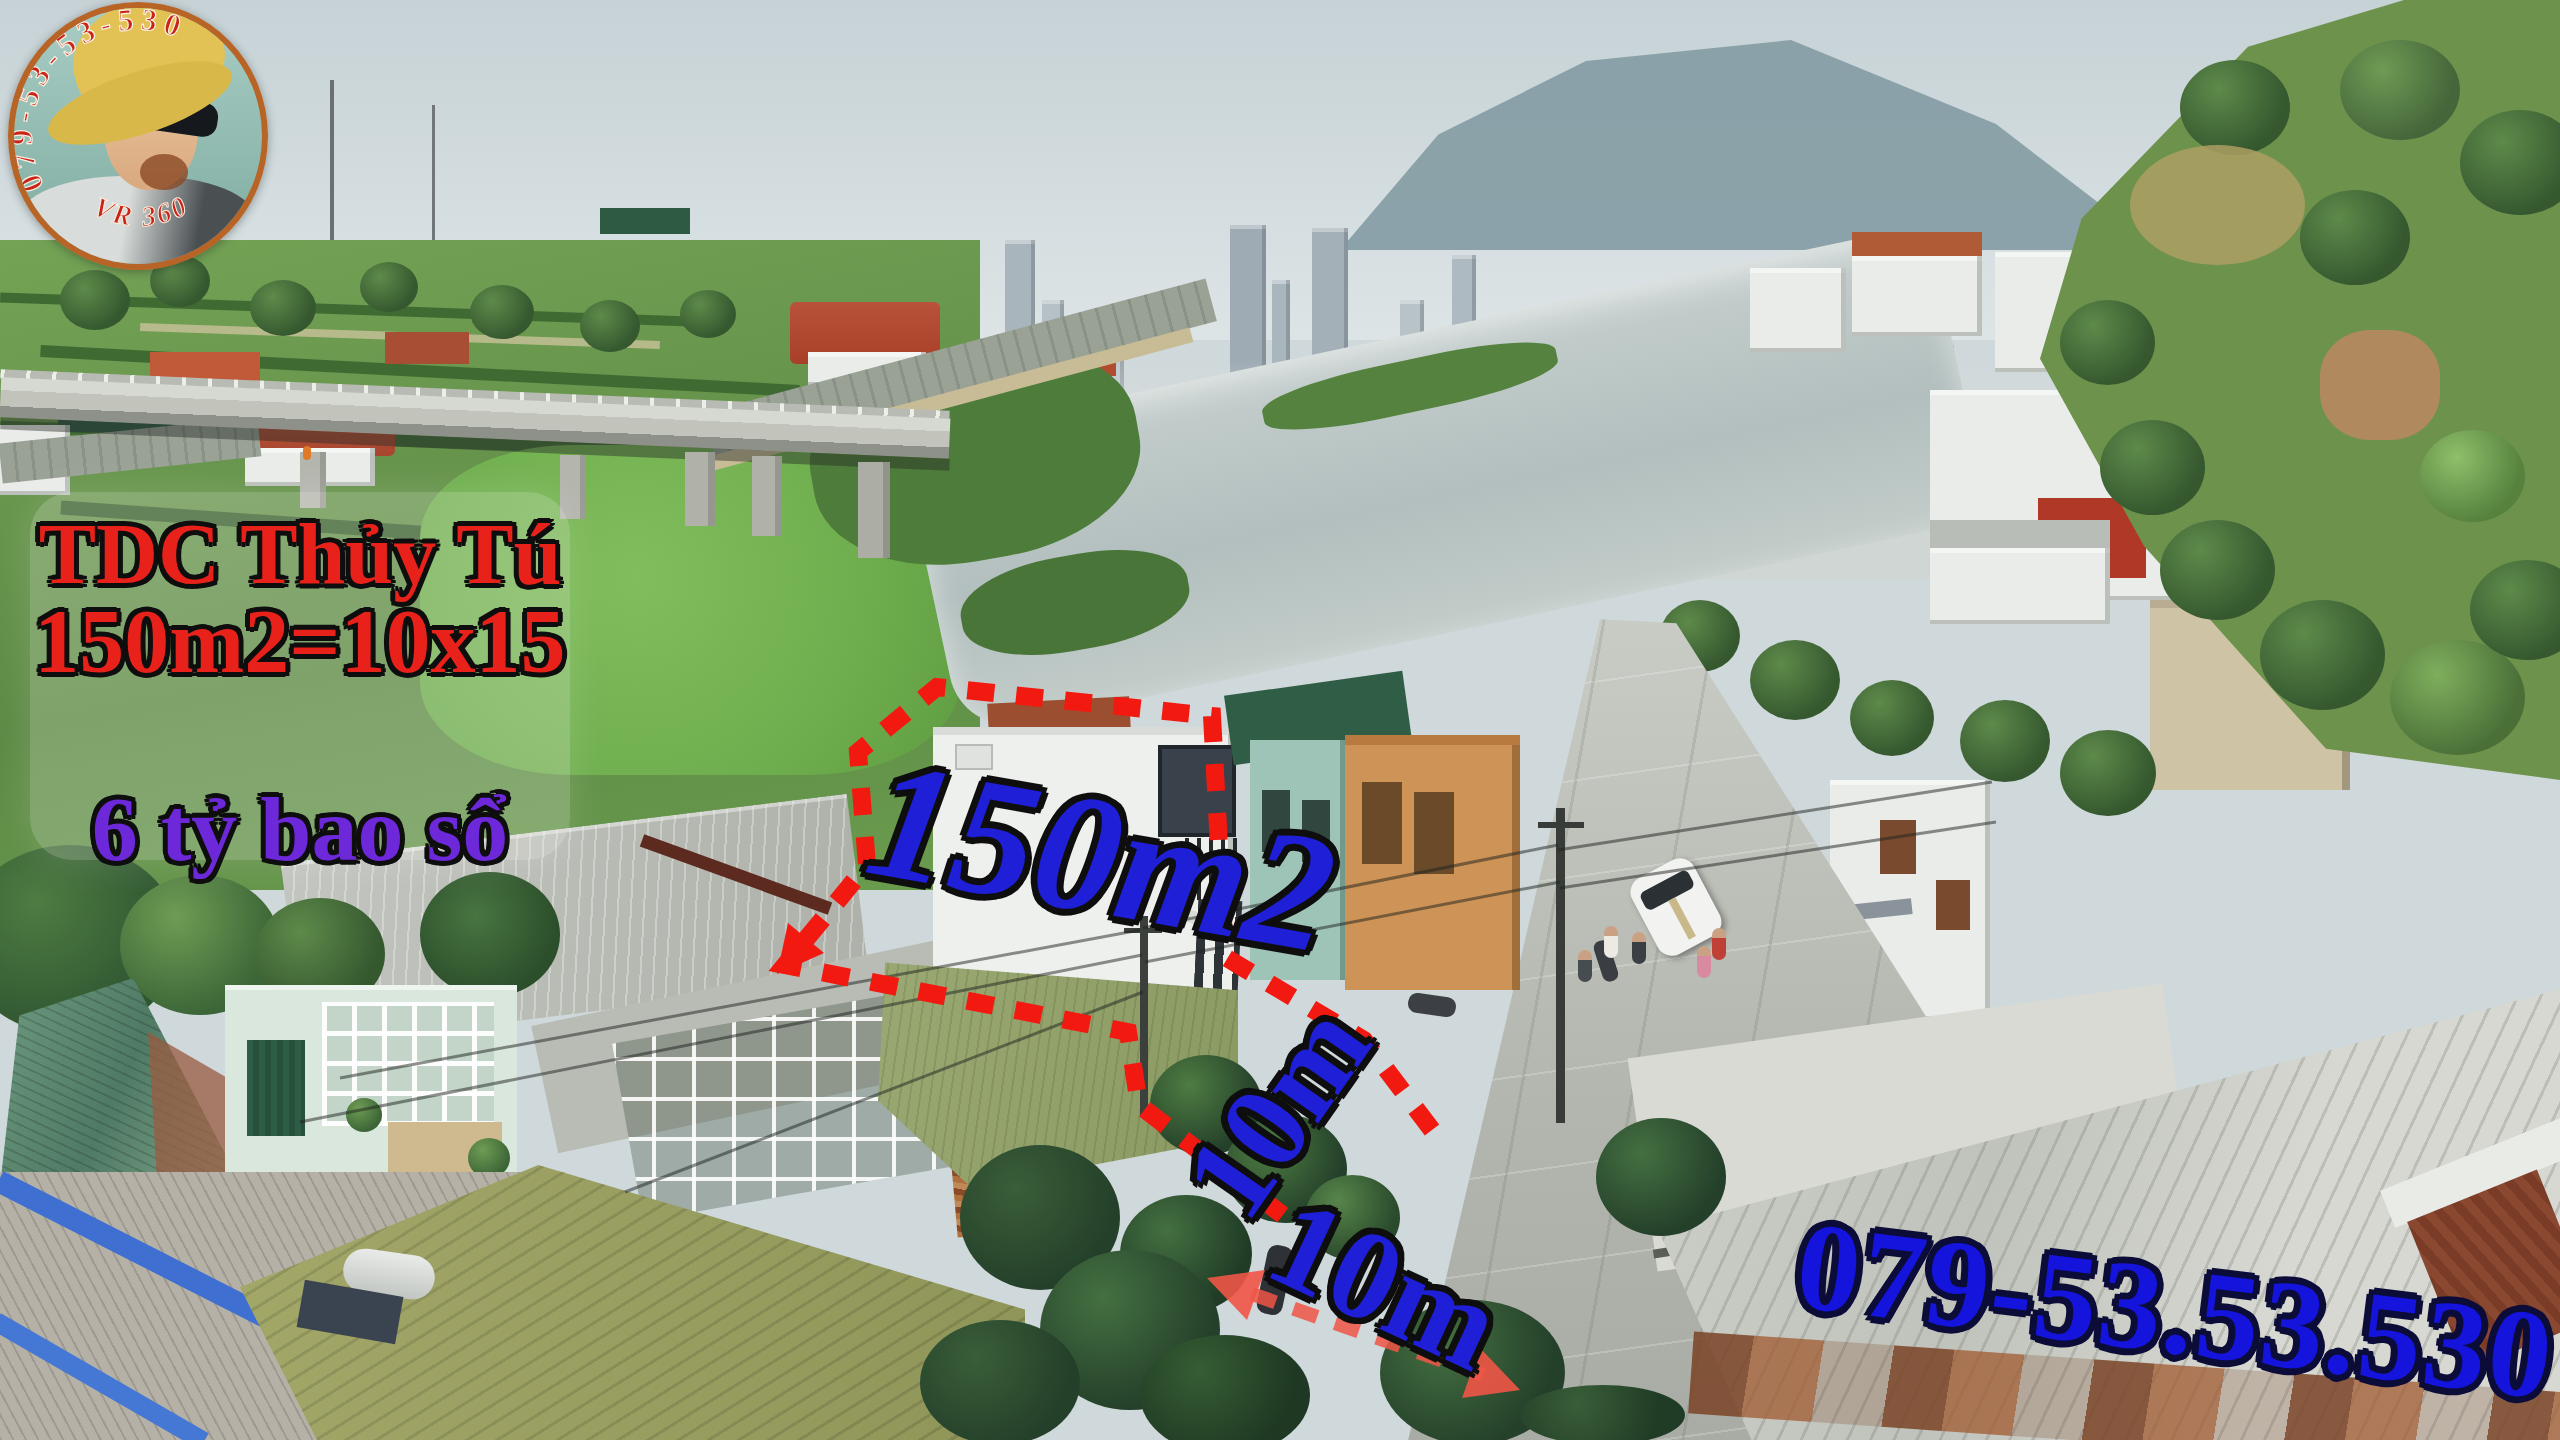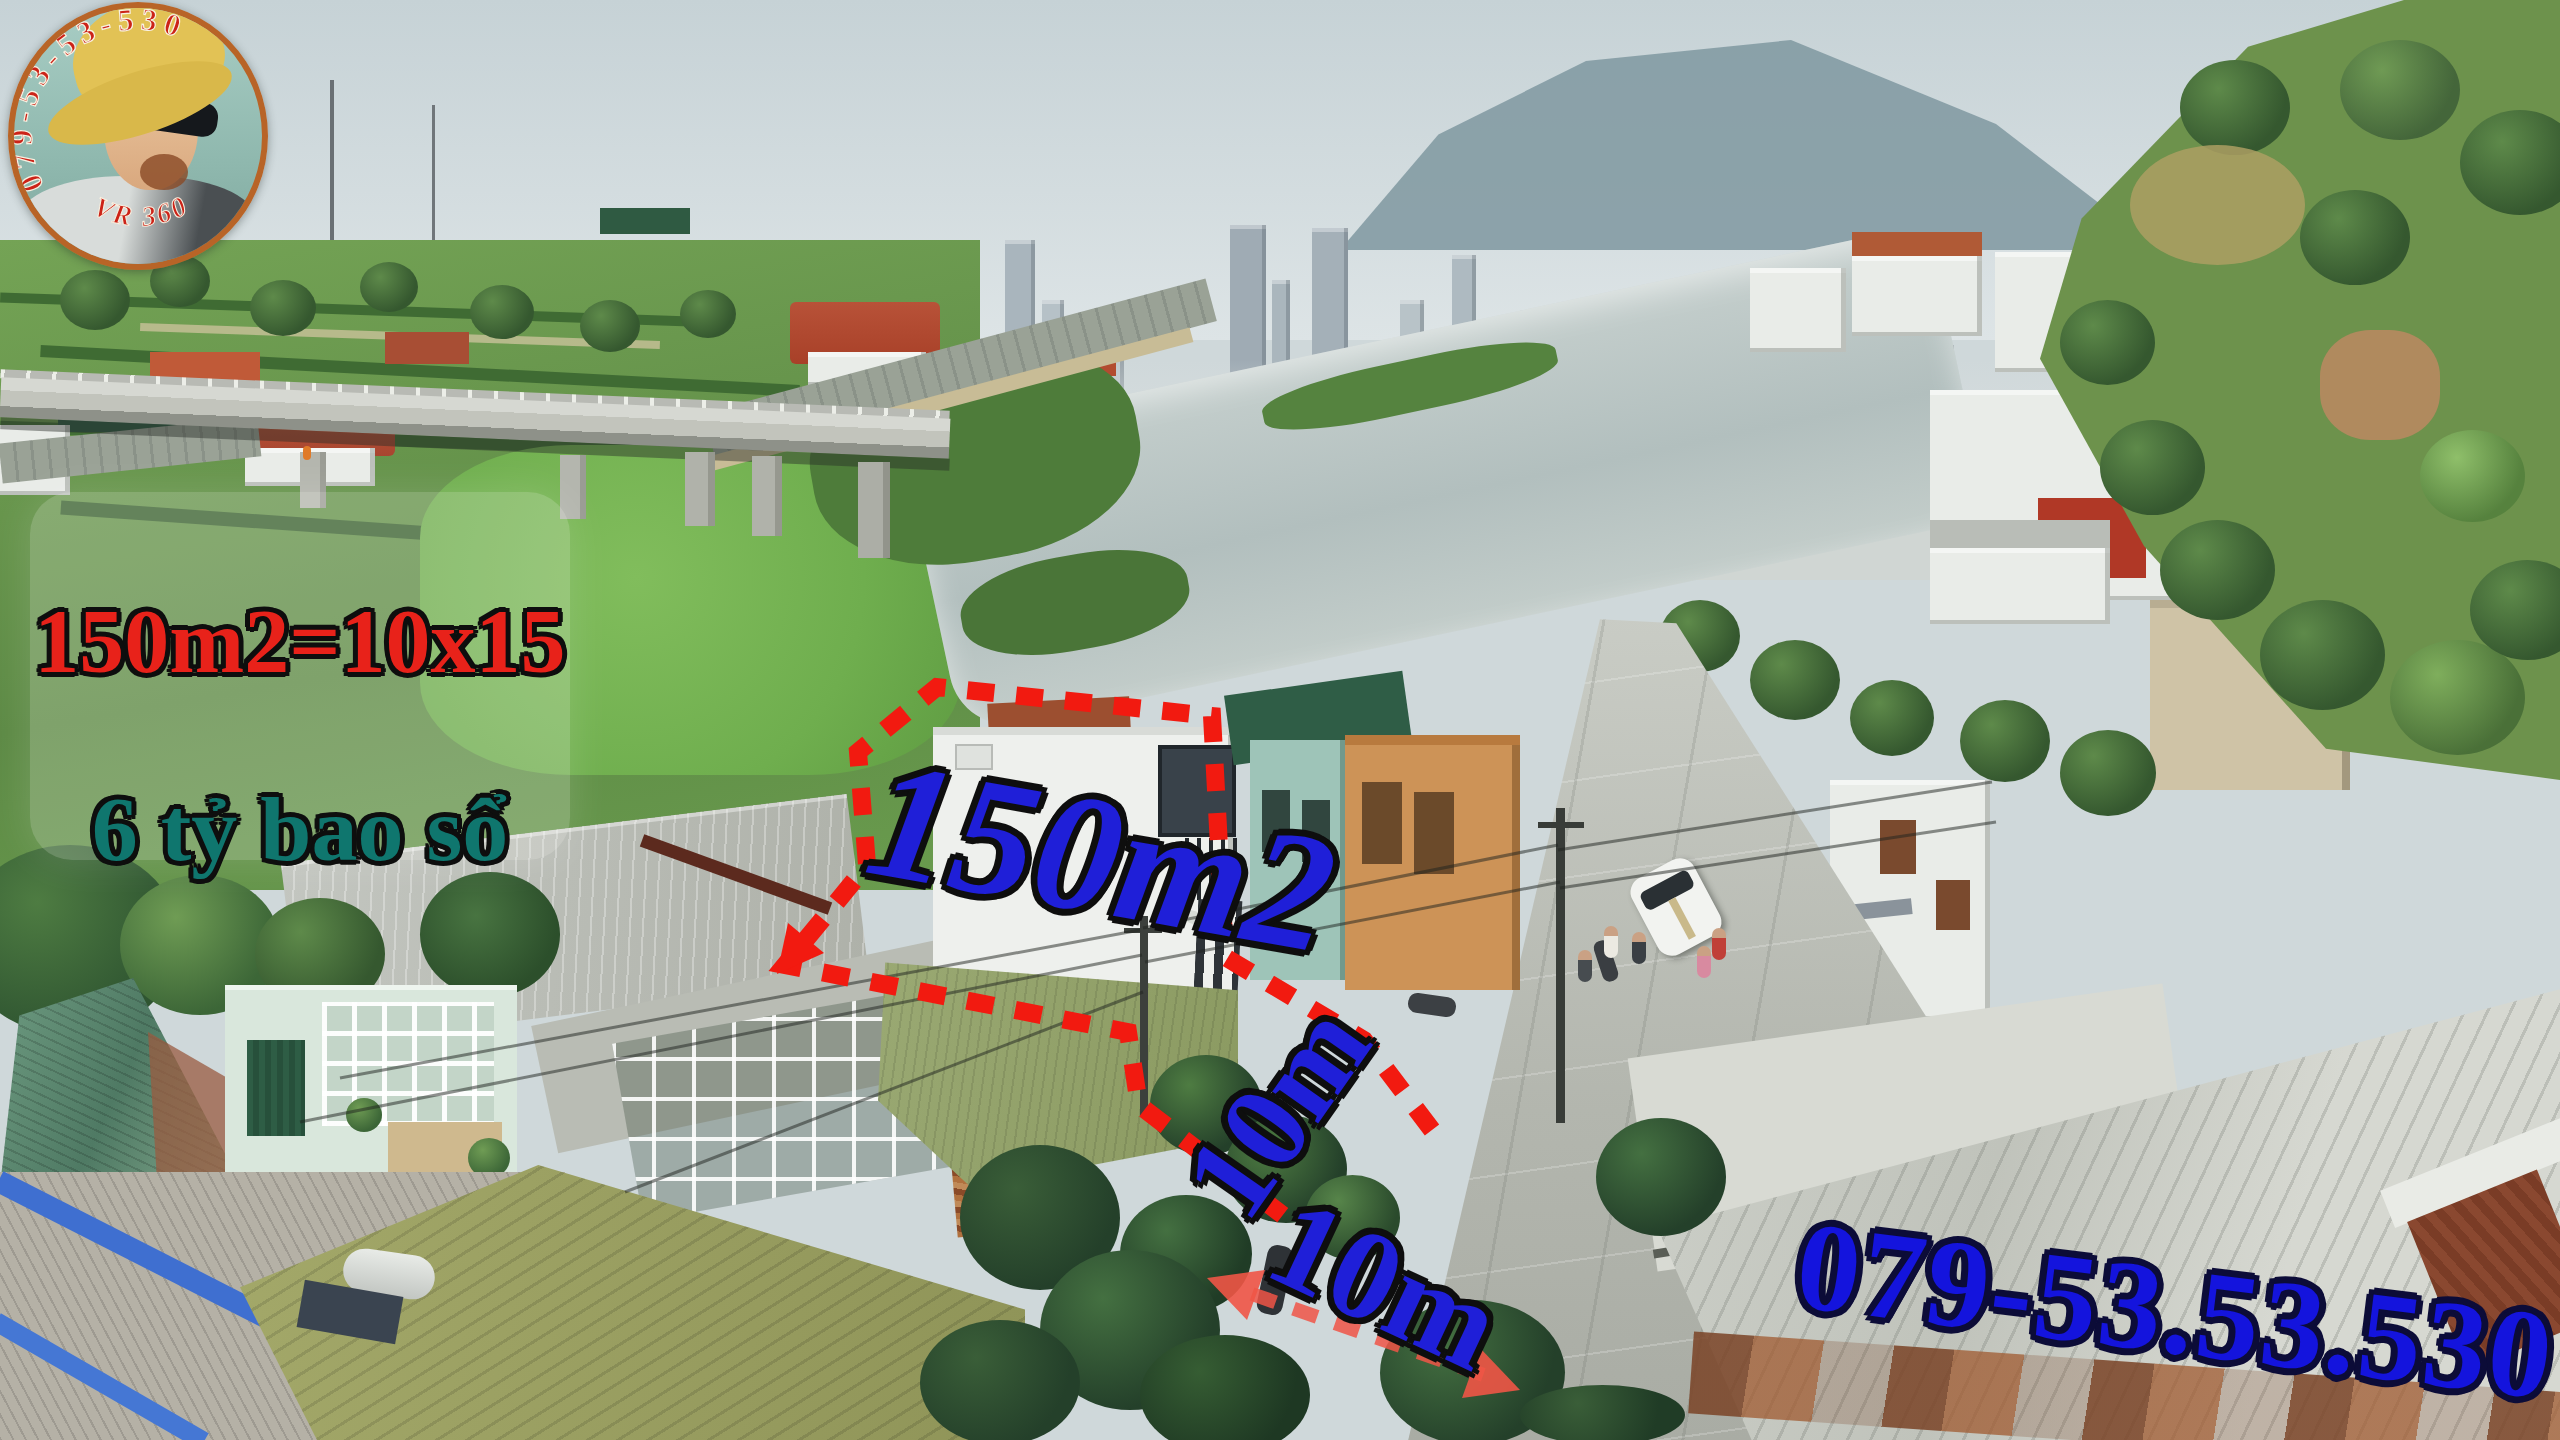--- a/index.html
+++ b/index.html
@@ -271,22 +271,23 @@
     <path d="M 1432,1130 L 1364,1040 L 1225,957 L 1212,716 L 937,687 L 858,752 L 867,865 L 785,965 L 1128,1032 L 1139,1105 L 1293,1223" fill="none" stroke="#f21a10" stroke-width="18" stroke-dasharray="27 22"></path>
     <polygon points="777,974 788,923 824,953" fill="#f21a10"></polygon>
     <g>
       <line x1="1252" y1="1294" x2="1492" y2="1378" stroke="rgba(240,85,70,.85)" stroke-width="14" stroke-dasharray="25 19"></line>
       <polygon points="1207,1278 1247,1320 1265,1270" fill="rgba(240,85,70,.9)"></polygon>
       <polygon points="1520,1390 1462,1398 1480,1348" fill="rgba(240,85,70,.9)"></polygon>
     </g>
   </svg>
 
   <div class="infobox">
+    <div class="iline red ol6" style="top:12px;font-size:86px;">TDC Thủy Tú</div>
     <div class="iline red ol6" style="top:98px;font-size:90px;">150m2=10x15</div>
-    <div class="iline ol6" style="top:284px;font-size:92px;color:#0f766e;">6 tỷ bao sổ</div>
+    <div class="iline ol6" style="top:284px;font-size:92px;color:#6d28d9;">6 tỷ bao sổ</div>
   </div>
 
   <div class="ann ol8" style="left:868px;top:772px;font-size:168px;font-style:italic;color:#1f1fd8;transform:rotate(10deg);">150m2</div>
 
   <div class="ann ol8" style="left:1165px;top:1050px;font-size:122px;color:#1f1fd8;transform:rotate(-55deg);transform-origin:50% 50%;">10m</div>
 
   <div class="ann ol8" style="left:1268px;top:1220px;font-size:128px;color:#1f1fd8;transform:rotate(25deg);">10m</div>
 
   <div class="ann ol8n" style="left:1795px;top:1248px;font-size:126px;color:#1414dd;letter-spacing:2px;transform:rotate(7deg);">079-53.53.530</div>
 

